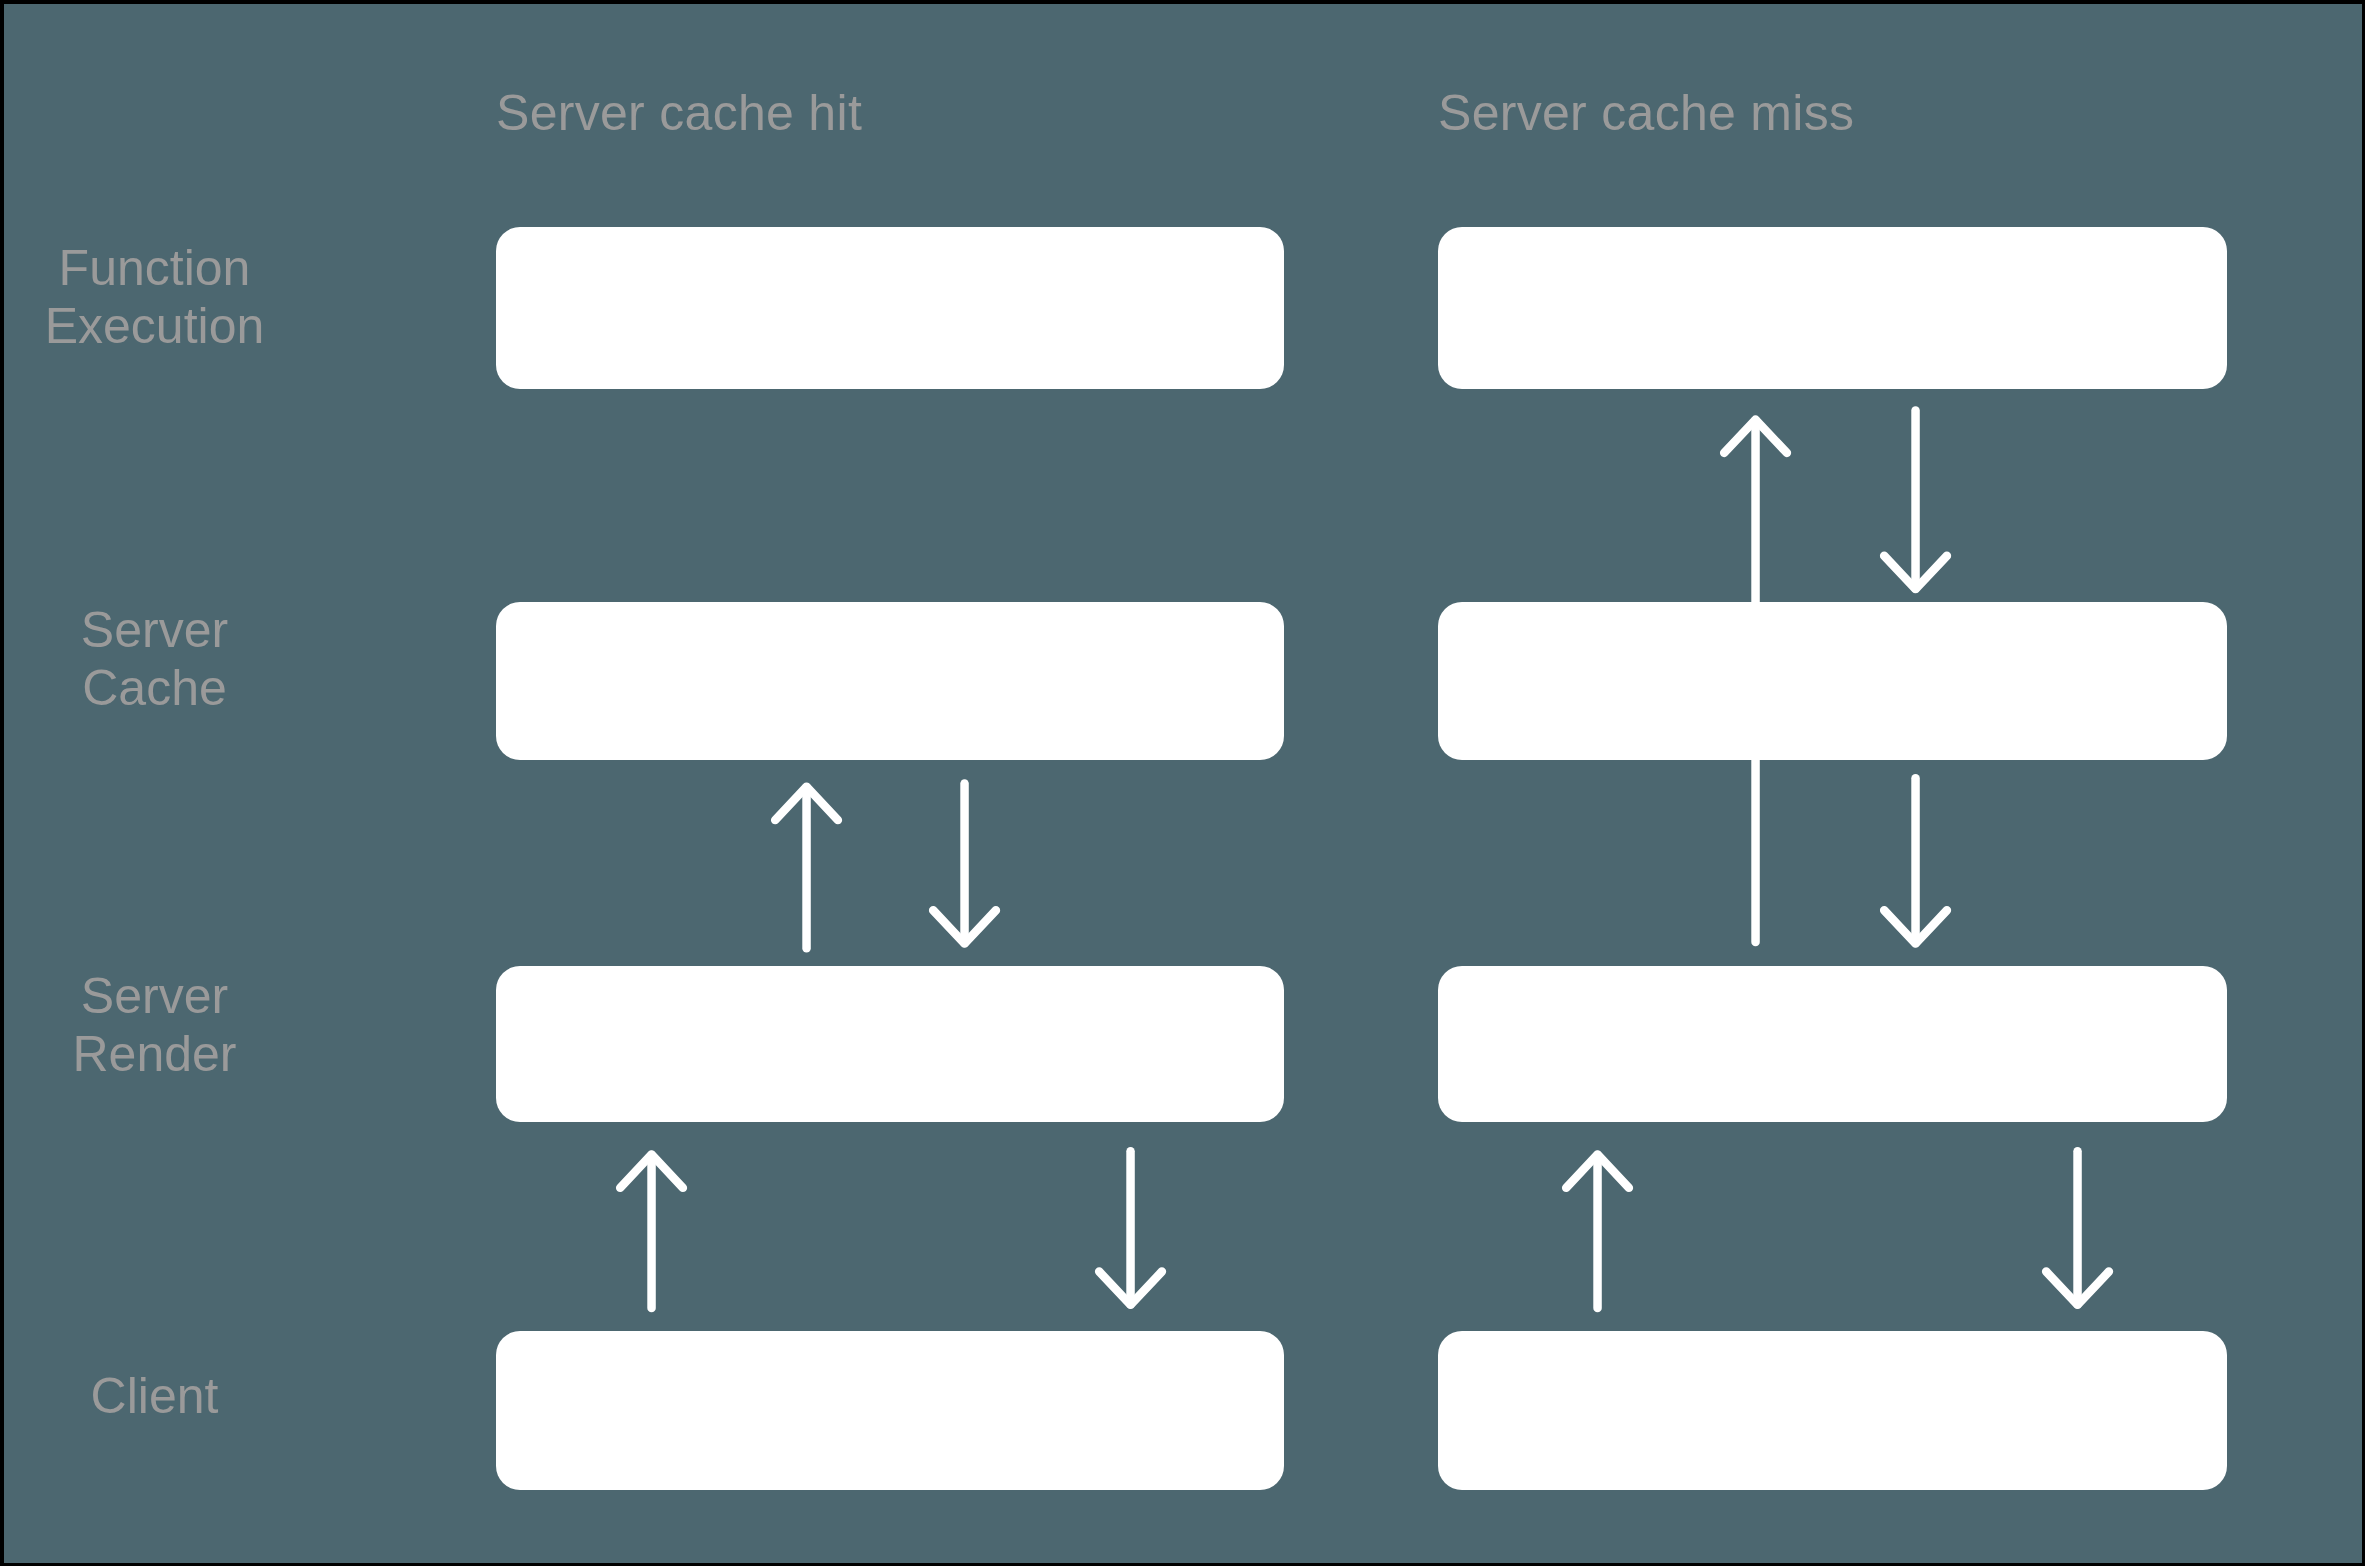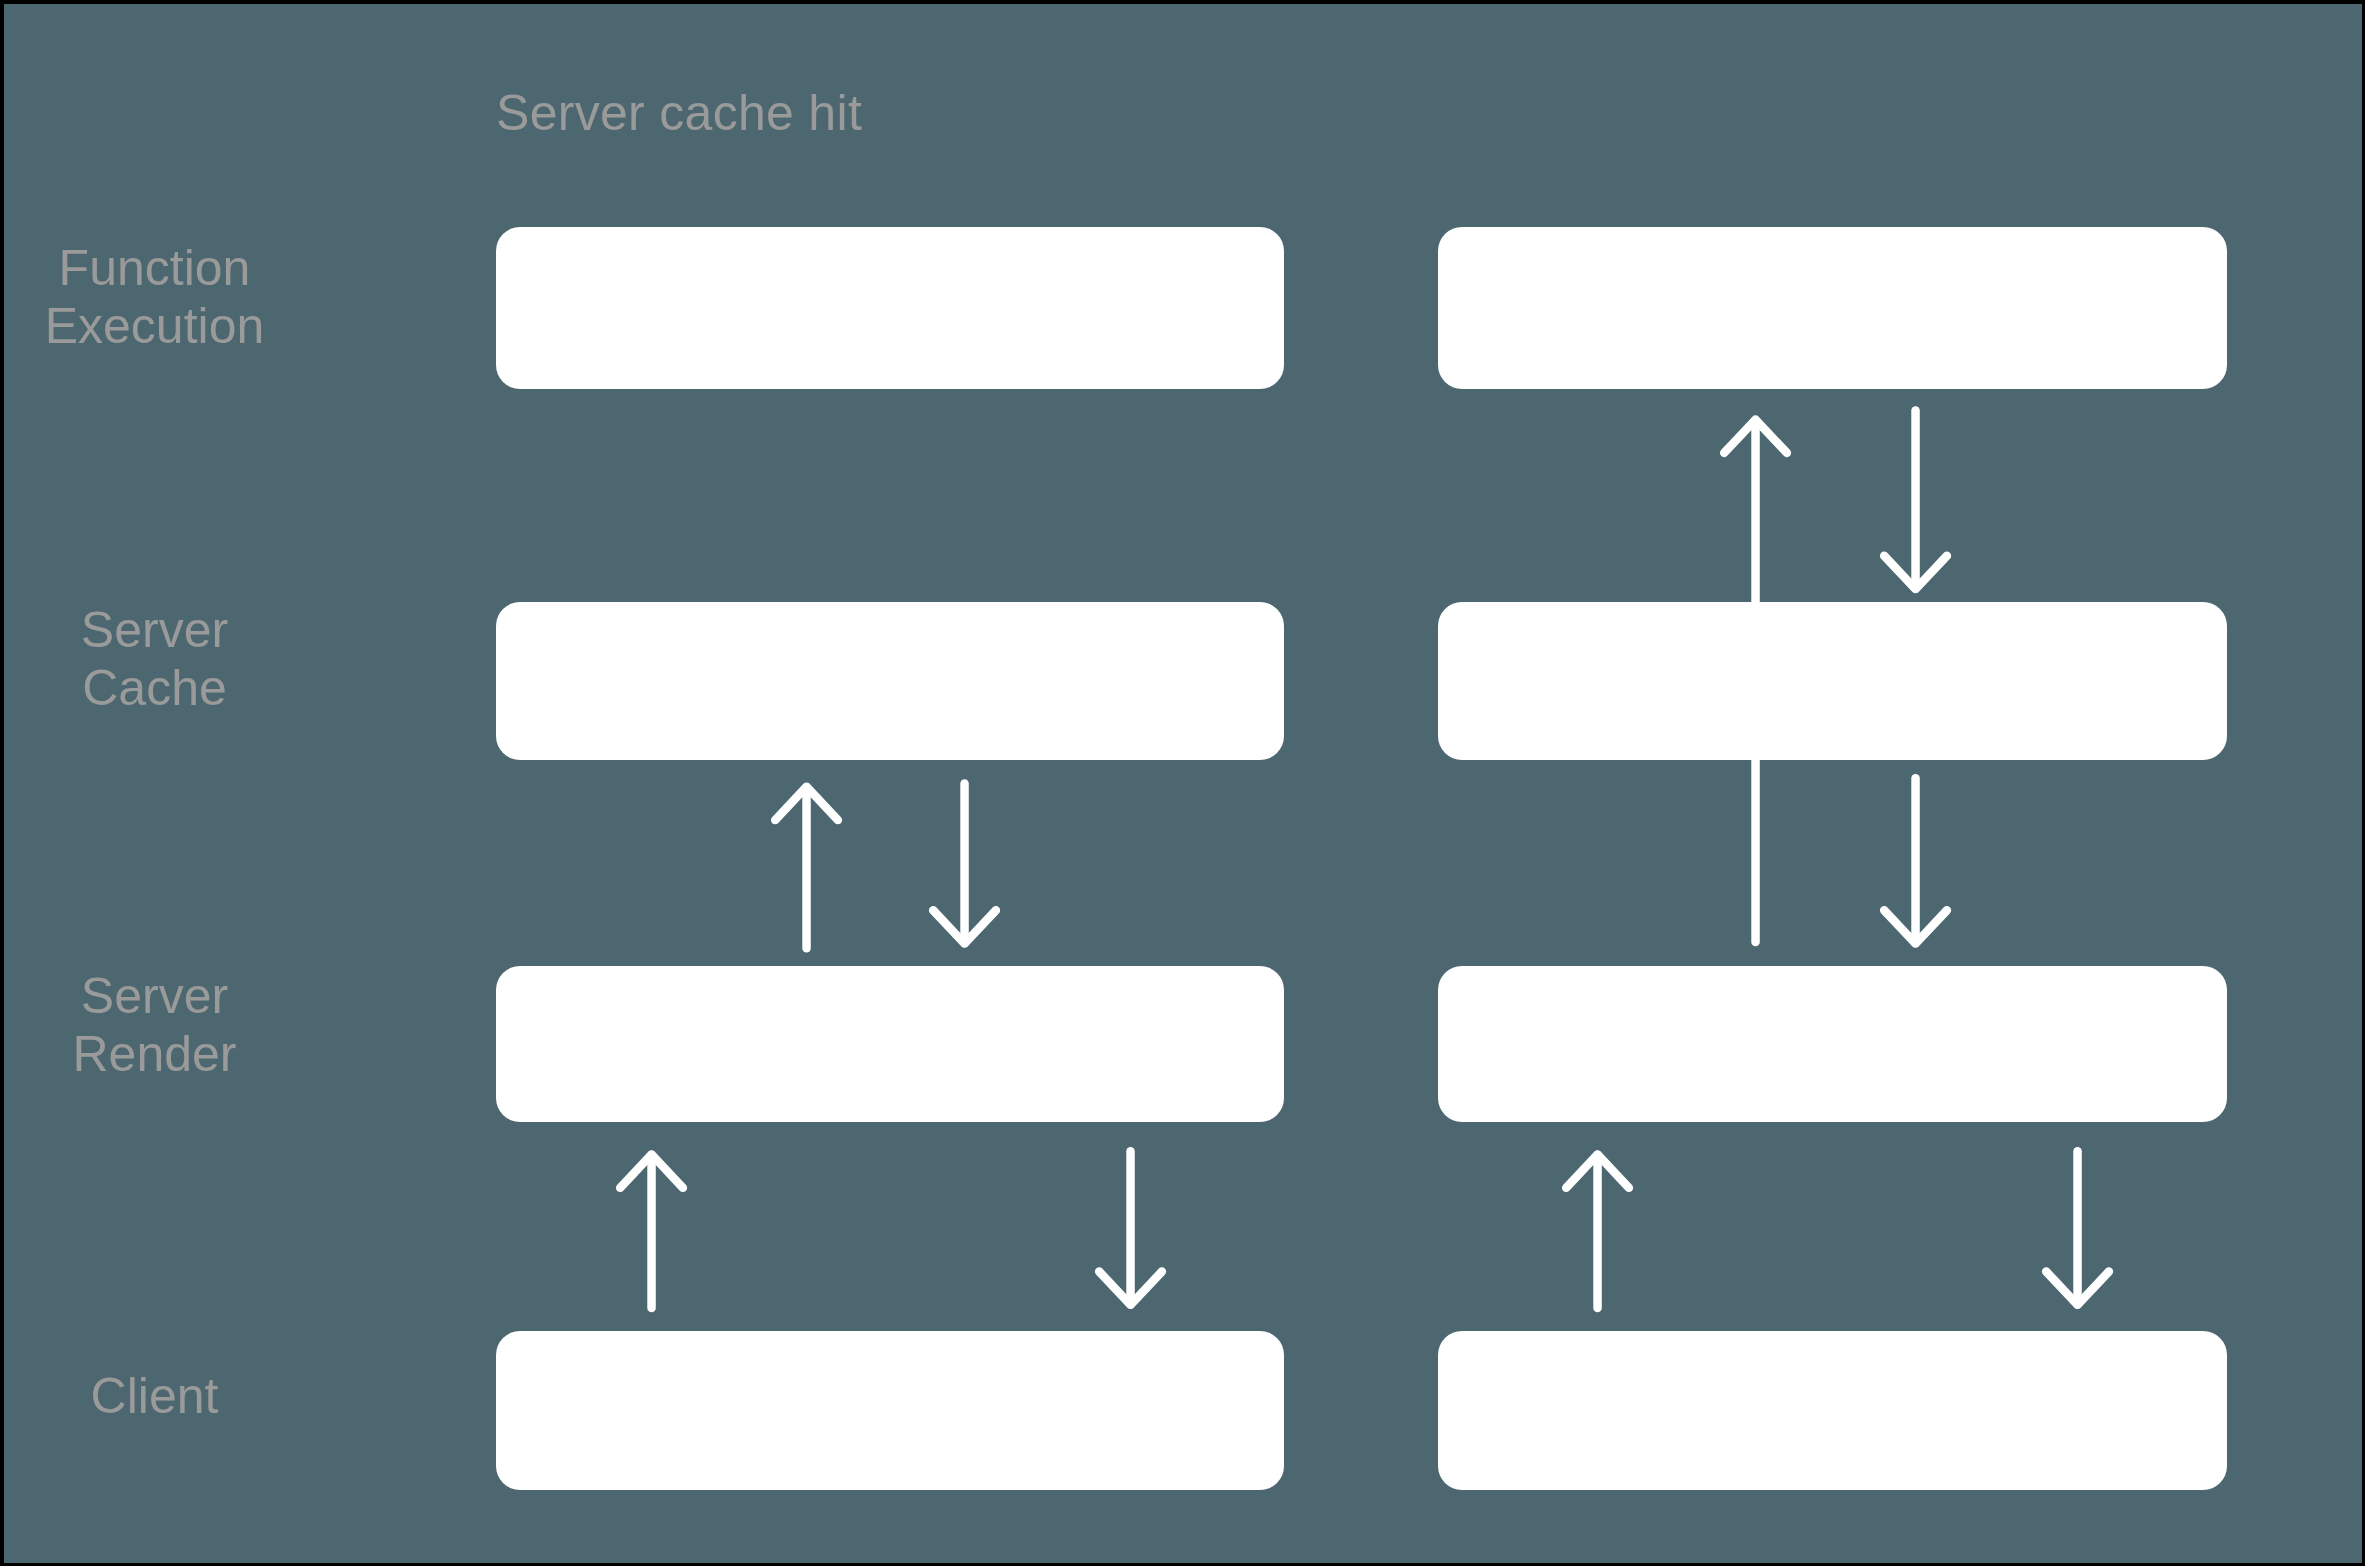--- a/index.html
+++ b/index.html
@@ -81,20 +81,21 @@
   .arrow-through { z-index: 1; }
   .node-box { z-index: 2; }
   .arrow-top { z-index: 3; }
 </style>
 </head>
 <body>
 
 <div id="canvas">
 
   <div class="col-header" id="col-header-hit">Server cache hit</div>
+  <div class="col-header" id="col-header-miss">Server cache miss</div>
 
   <div class="row-label" id="row-label-0">Function
 Execution</div>
   <div class="row-label" id="row-label-1">Server
 Cache</div>
   <div class="row-label" id="row-label-2">Server
 Render</div>
   <div class="row-label" id="row-label-3">Client</div>
 
   <svg class="arrow-svg arrow-top" style="left:762px; top:775px; width:85px; height:171px;" viewBox="0 0 130 260" width="85" height="171">

